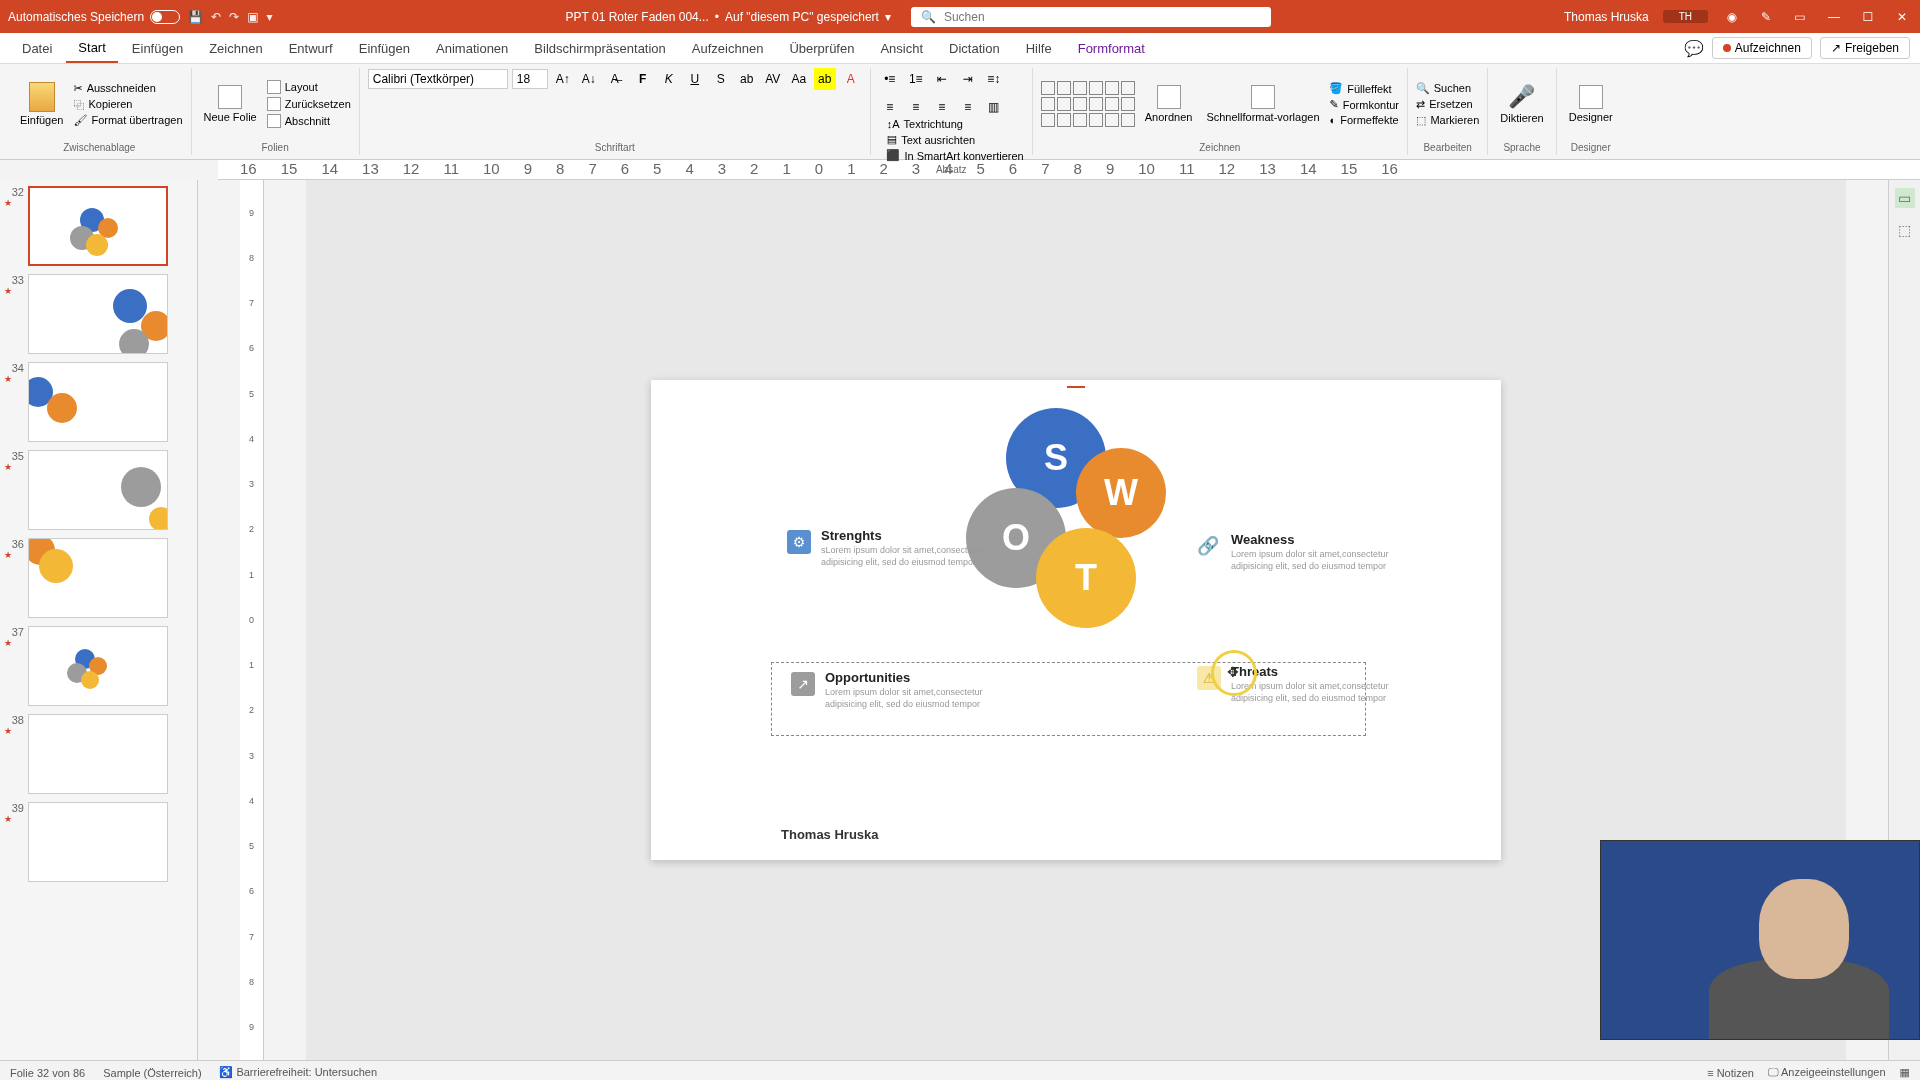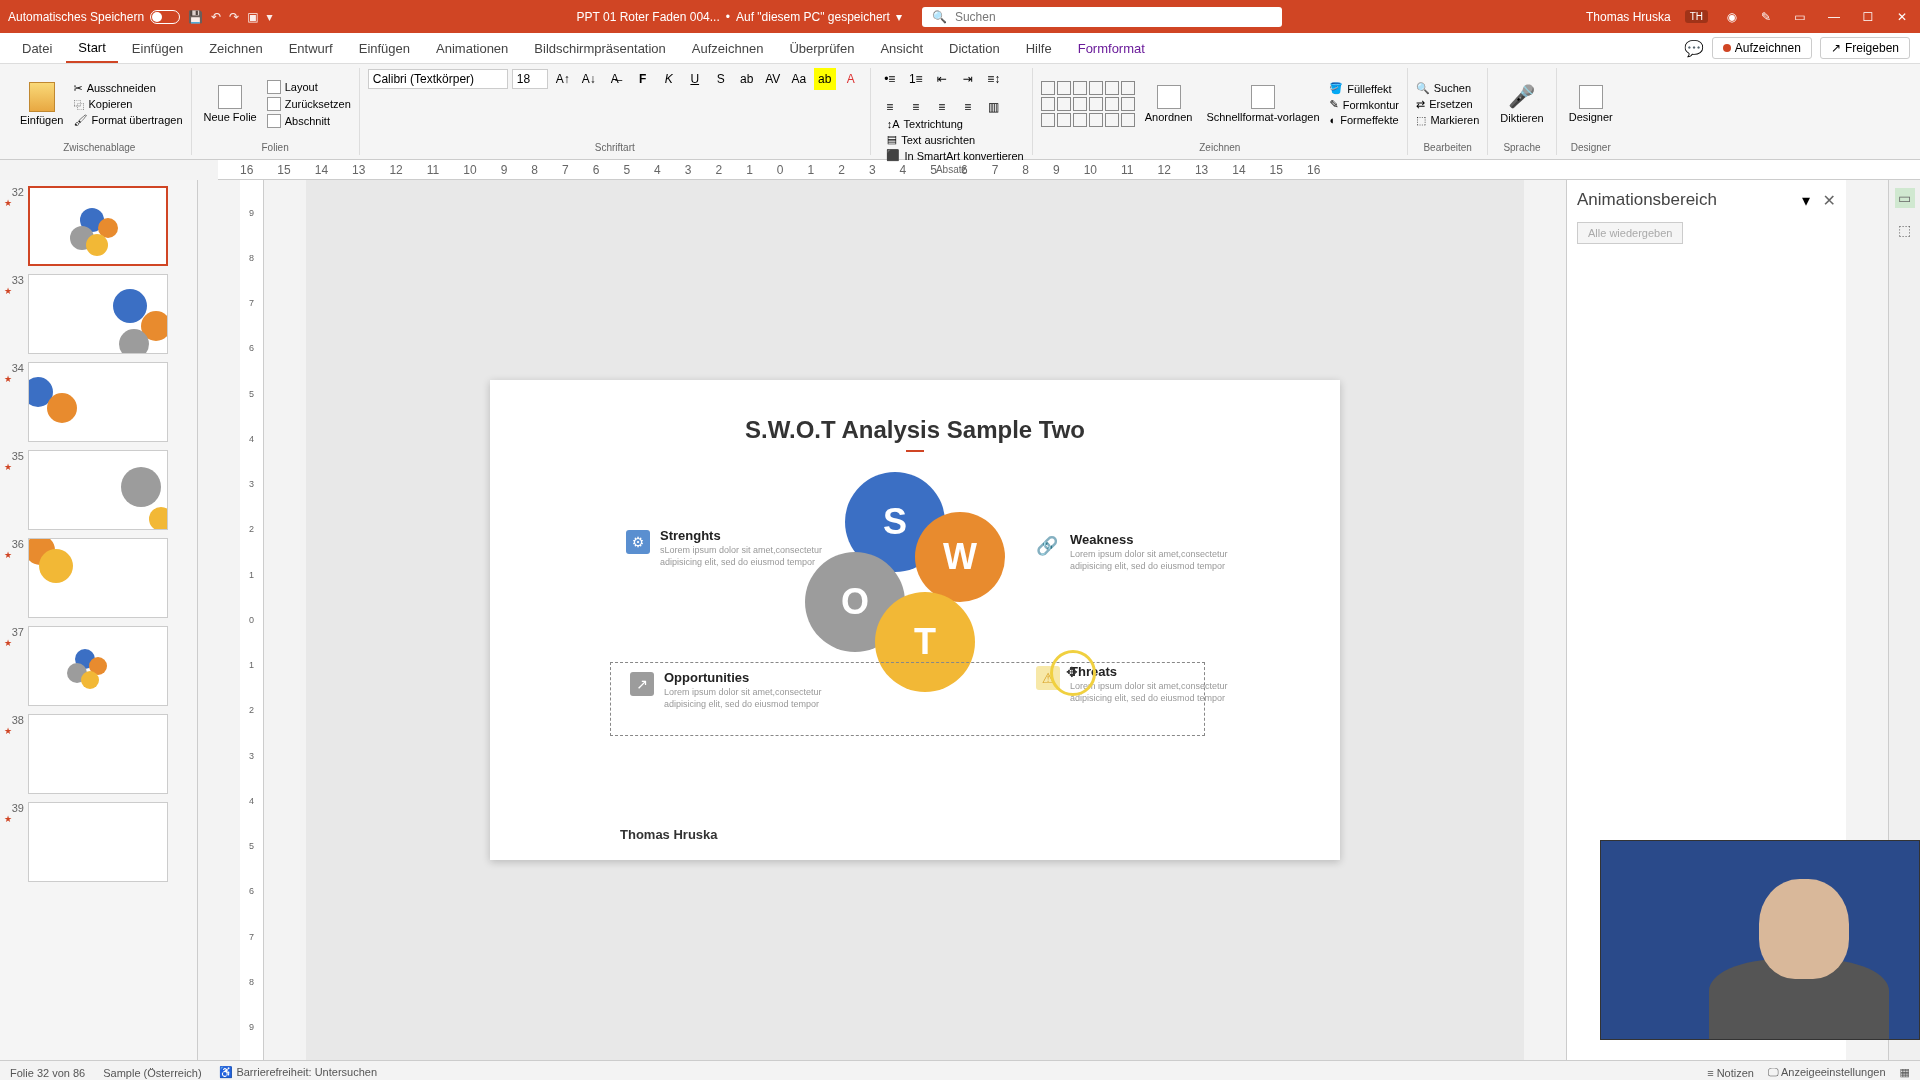--- a/index.html
+++ b/index.html
@@ -9,21 +9,21 @@
 .titlebar { height: 33px; background: #d04524; display: flex; align-items: center; color: white; font-size: 12px; padding: 0 8px; }
 .titlebar-left { display: flex; align-items: center; gap: 8px; }
 .autosave { display: flex; align-items: center; gap: 6px; }
 .toggle { width: 30px; height: 14px; border-radius: 7px; border: 1px solid #fff; position: relative; }
 .toggle::after { content: ''; width: 10px; height: 10px; border-radius: 50%; background: #fff; position: absolute; left: 1px; top: 1px; }
 .qat-icon { opacity: 0.9; cursor: pointer; }
 .titlebar-center { flex: 1; display: flex; justify-content: center; align-items: center; gap: 20px; }
 .filename { display: flex; gap: 6px; align-items: center; }
 .search-box { background: #fff; border-radius: 3px; padding: 3px 10px; width: 360px; display: flex; align-items: center; gap: 8px; color: #777; }
 .titlebar-right { display: flex; align-items: center; gap: 14px; }
-.user-badge { background: #a03318; padding: 1px 5px; border-radius: 3px; font-size: 10px; }
+.user-badge { background: #a03318; padding: 1px 16px; border-radius: 3px; font-size: 10px; }
 .win-btn { width: 20px; text-align: center; cursor: pointer; }
 
 
 .ribbon-tabs { height: 31px; background: #fff; border-bottom: 1px solid #ddd; display: flex; align-items: center; padding: 0 10px; gap: 2px; }
 .tab { padding: 6px 12px; font-size: 13px; color: #444; cursor: pointer; }
 .tab.active { border-bottom: 2px solid #d04524; color: #000; }
 .tab.context { color: #6a1b9a; }
 .ribbon-tabs-right { margin-left: auto; display: flex; gap: 8px; align-items: center; }
 .rtab-btn { border: 1px solid #ccc; padding: 3px 10px; font-size: 12px; border-radius: 3px; background: #fff; cursor: pointer; display: flex; align-items: center; gap: 4px; }
 .rec-dot { width: 8px; height: 8px; border-radius: 50%; background: #d04524; }
@@ -40,21 +40,21 @@
 .small-item { display: flex; align-items: center; gap: 4px; cursor: pointer; }
 .mini-icon { width: 14px; height: 14px; border: 1px solid #999; background: #fff; }
 .font-select { border: 1px solid #ccc; padding: 2px 4px; font-size: 12px; background: #fff; width: 140px; }
 .size-select { border: 1px solid #ccc; padding: 2px 4px; font-size: 12px; background: #fff; width: 36px; }
 .font-row { display: flex; gap: 4px; align-items: center; }
 .font-btn { width: 22px; height: 22px; border: 1px solid transparent; display: flex; align-items: center; justify-content: center; font-size: 12px; cursor: pointer; }
 .shapes-grid { display: grid; grid-template-columns: repeat(6, 14px); gap: 2px; }
 .shp { width: 14px; height: 14px; border: 1px solid #888; }
 
 
-.hruler { height: 20px; background: #fff; border-bottom: 1px solid #ccc; margin-left: 218px; font-size: 12px; color: #666; display: flex; align-items: center; padding-left: 10px; }
+.hruler { height: 20px; background: #fff; border-bottom: 1px solid #ccc; margin-left: 218px; font-size: 15px; color: #666; display: flex; padding-left: 10px; }
 .hruler span { margin: 0 12px; }
 
 
 .main { display: flex; height: 880px; gap: 42px; }
 .thumbs-col { width: 198px; background: #f5f5f5; border-right: 1px solid #ccc; overflow-y: auto; padding: 6px 4px; }
 .thumb-item { display: flex; gap: 4px; margin-bottom: 8px; }
 .thumb-num { font-size: 11px; color: #666; width: 20px; text-align: right; }
 .thumb-star { font-size: 9px; color: #d04524; }
 .thumb { width: 140px; height: 80px; background: #fff; border: 1px solid #ccc; cursor: pointer; position: relative; overflow: hidden; }
 .thumb.active { border: 2px solid #d04524; }
@@ -514,21 +514,20 @@
       <span>4</span>
       <span>5</span>
       <span>6</span>
       <span>7</span>
       <span>8</span>
       <span>9</span>
   </div>
 
   <div class="canvas-area">
     <div class="slide">
-      <div class="slide-title">S.W.O.T Analysis Sample Two</div>
       <div class="title-underline"></div>
       <div class="swot">
         <div class="circle cs">S</div>
         <div class="circle cw">W</div>
         <div class="circle co">O</div>
         <div class="circle ct">T</div>
       </div>
       <div class="quad q1">
         <div class="quad-icon">⚙</div>
         <h4>Strenghts</h4>
@@ -549,30 +548,20 @@
         <h4>Threats</h4>
           <p>Lorem ipsum dolor sit amet,consectetur adipisicing elit, sed do eiusmod tempor</p>
       </div>
       <div class="selection-box"></div>
       <div class="yellow-highlight"></div>
       <div class="move-cursor">✥</div>
       <div class="slide-footer">Thomas Hruska</div>
     </div>
   </div>
 
-  <div class="anim-pane">
-    <div class="anim-header">
-      <span class="anim-title">Animationsbereich</span>
-      <div>
-        <span style="cursor:pointer;margin-right:8px;">▾</span>
-        <span class="anim-close">✕</span>
-      </div>
-    </div>
-    <button class="anim-play">Alle wiedergeben</button>
-  </div>
 
   <div class="side-rail">
     <div class="rail-icon active">▭</div>
     <div class="rail-icon">⬚</div>
   </div>
 </div>
 
 <div class="statusbar">
   <span>Folie 32 von 86</span>
   <span>Sample (Österreich)</span>

